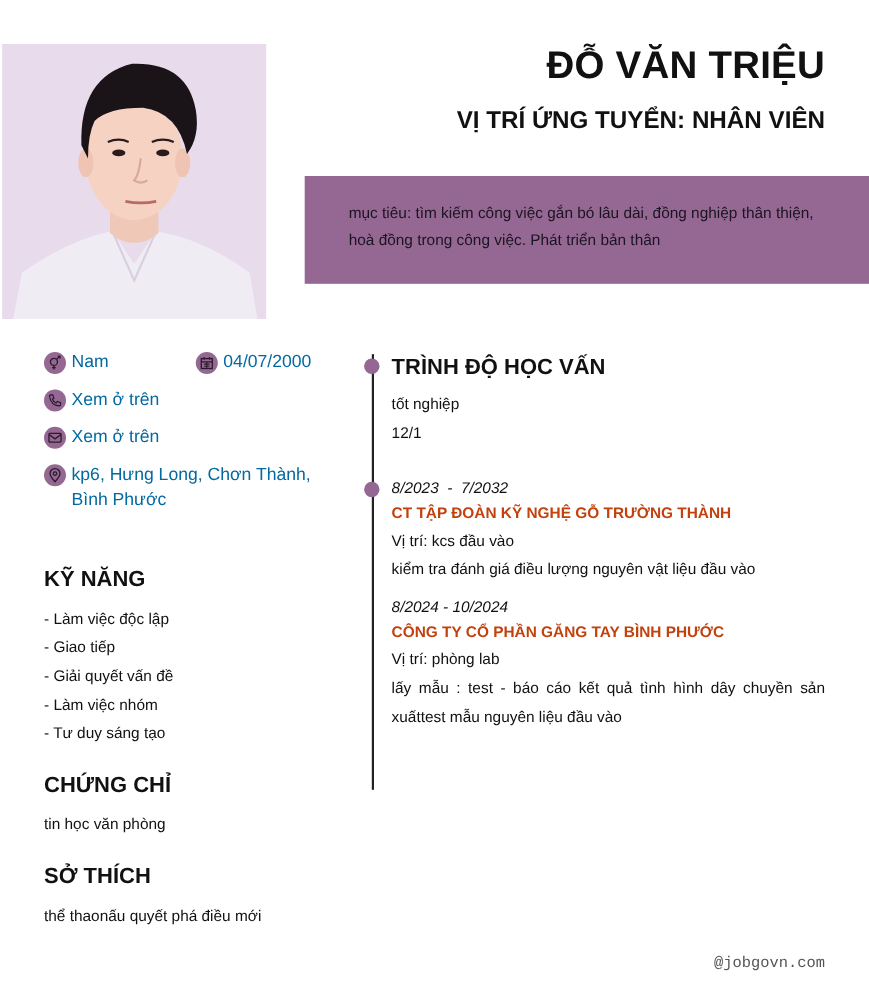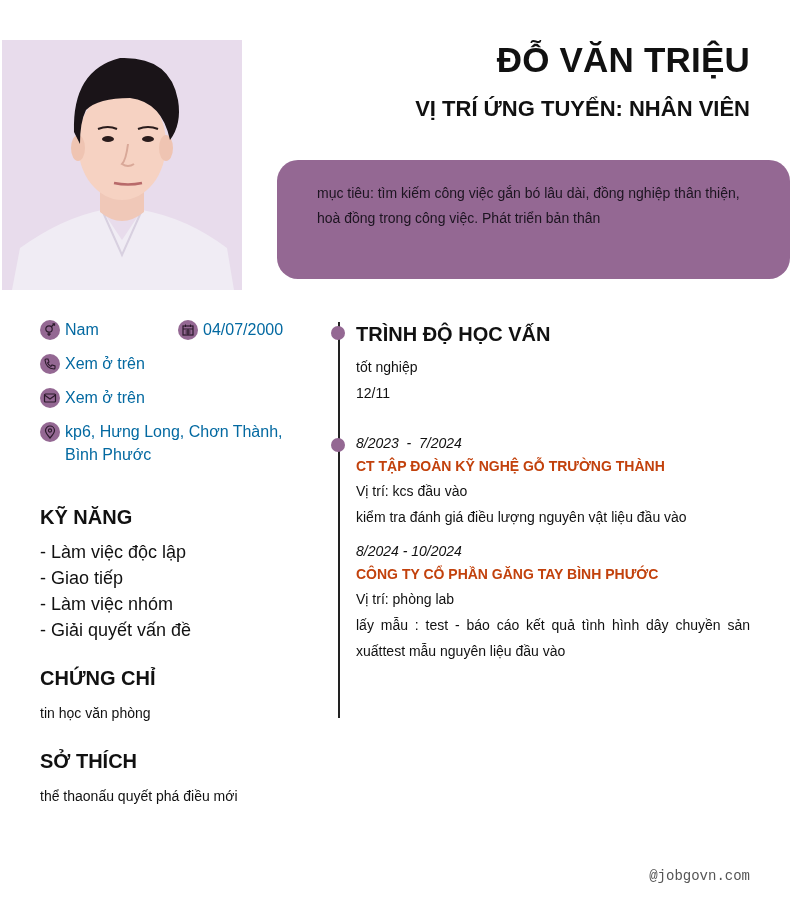--- a/index.html
+++ b/index.html
@@ -5,35 +5,35 @@
   * { box-sizing: border-box; margin: 0; padding: 0; }
   html, body { width: 790px; height: 897px; background: #ffffff; overflow: hidden; }
   body { position: relative; font-family: "Liberation Sans", "DejaVu Sans", sans-serif; color: #111; }
 
   .photo { position: absolute; left: 2px; top: 40px; width: 240px; height: 250px; background: #e8dcec; overflow: hidden; }
   .photo svg { display: block; }
 
   .name { position: absolute; right: 40px; top: 40px; font-size: 35px; font-weight: 700; color: #111; text-align: right; letter-spacing: 0.2px; }
   .position { position: absolute; right: 40px; top: 96px; font-size: 22px; font-weight: 700; color: #111; text-align: right; }
 
-  .objective-box { position: absolute; left: 277px; top: 160px; width: 513px; height: 119px; background: #946893; border-radius: 21px; }
+  .objective-box { position: absolute; left: 277px; top: 160px; width: 513px; height: 98px; background: #946893; }
   .objective-text { position: absolute; left: 40px; top: 21px; right: 40px; font-size: 14px; line-height: 25px; color: #1c1420; }
 
   .left { position: absolute; left: 40px; top: 318px; width: 275px; }
   .info-row { display: flex; align-items: flex-start; font-size: 16px; line-height: 23px; margin-bottom: 11px; }
   .info-row.double { display: flex; }
   .info-cell { display: flex; align-items: flex-start; }
   .info-cell.first { width: 138px; }
   .ico { width: 20px; height: 20px; border-radius: 50%; background: #946893; flex: 0 0 20px; margin-right: 5px; margin-top: 2px; display: flex; align-items: center; justify-content: center; }
   .ico svg { width: 14px; height: 14px; }
   .info-text { color: #0369a1; }
 
   .sec-title { font-size: 20px; font-weight: 700; color: #111; margin-bottom: 10px; }
-  .skills { margin-top: 40px; }
-  .skill-item { font-size: 18px; line-height: 26px; color: #111; }
+  .skills { margin-top: 50px; }
+  .skill-item { font-size: 14px; line-height: 26px; color: #111; }
   .cert { margin-top: 24px; }
   .plain { font-size: 14px; line-height: 26px; color: #111; }
   .hobby { margin-top: 24px; }
 
   .timeline-line { position: absolute; left: 338px; top: 322px; width: 2px; height: 396px; background: #222; }
   .right { position: absolute; left: 356px; top: 320px; width: 394px; }
   .rt-section { position: relative; }
   .dot { position: absolute; left: -25px; top: 6px; width: 14px; height: 14px; border-radius: 50%; background: #946893; }
   .rt-title { font-size: 20px; font-weight: 700; color: #111; line-height: 28px; margin-bottom: 6px; }
   .rt-text { font-size: 14px; line-height: 26px; color: #111; }
@@ -130,50 +130,51 @@
           <circle cx="7" cy="5.5" r="1.6" fill="none" stroke="#2b1a2b" stroke-width="1.1"></circle>
         </svg>
     </span>
     <span class="info-text">kp6, Hưng Long, Chơn Thành, Bình Phước</span>
   </div>
 
   <div class="skills">
     <div class="sec-title">KỸ NĂNG</div>
     <div class="skill-item">- Làm việc độc lập</div>
     <div class="skill-item">- Giao tiếp</div>
+    <div class="skill-item">- Giải quyết vấn đề</div>
     <div class="skill-item">- Làm việc nhóm</div>
-    <div class="skill-item">- Giải quyết vấn đề</div>
+    <div class="skill-item">- Tư duy sáng tạo</div>
   </div>
 
   <div class="cert">
     <div class="sec-title">CHỨNG CHỈ</div>
     <div class="plain">tin học văn phòng</div>
   </div>
 
   <div class="hobby">
     <div class="sec-title">SỞ THÍCH</div>
     <div class="plain">thể thaonấu quyết phá điều mới</div>
   </div>
 </div>
 
 <div class="timeline-line"></div>
 
 <div class="right">
   <div class="rt-section">
     <span class="dot"></span>
     <div class="rt-title">TRÌNH ĐỘ HỌC VẤN</div>
     <div class="rt-text">tốt nghiệp</div>
-    <div class="rt-text">12/11</div>
+    <div class="rt-text">12/1</div>
   </div>
 
   <div class="rt-section exp">
     <span class="dot"></span>
 
     <div class="job">
-      <div class="job-date" style="white-space:pre;">8/2023  -  7/2024</div>
+      <div class="job-date" style="white-space:pre;">8/2023  -  7/2032</div>
       <div class="job-company">CT TẬP ĐOÀN KỸ NGHỆ GỖ TRƯỜNG THÀNH</div>
       <div class="job-desc">Vị trí: kcs đầu vào</div>
       <div class="job-desc">kiểm tra đánh giá điều lượng nguyên vật liệu đầu vào</div>
     </div>
 
     <div class="job">
       <div class="job-date">8/2024 - 10/2024</div>
       <div class="job-company">CÔNG TY CỔ PHẦN GĂNG TAY BÌNH PHƯỚC</div>
       <div class="job-desc">Vị trí: phòng lab</div>
       <div class="job-desc">lấy mẫu : test - báo cáo kết quả tình hình dây chuyền sản xuấttest mẫu nguyên liệu đầu vào</div>

